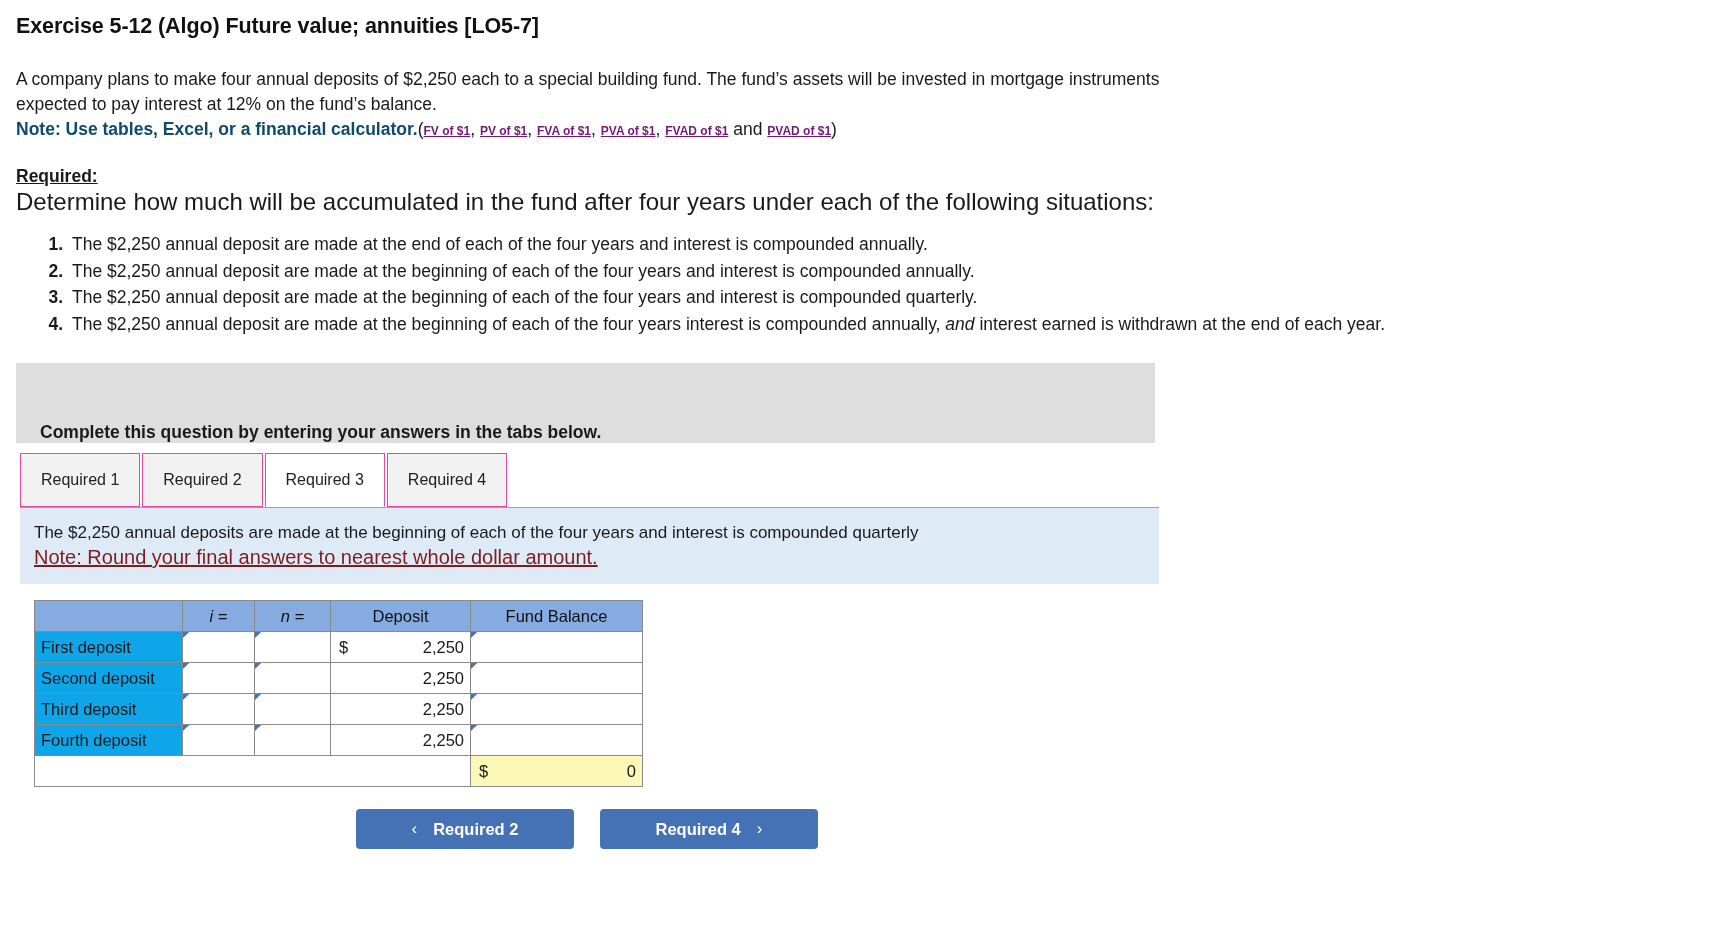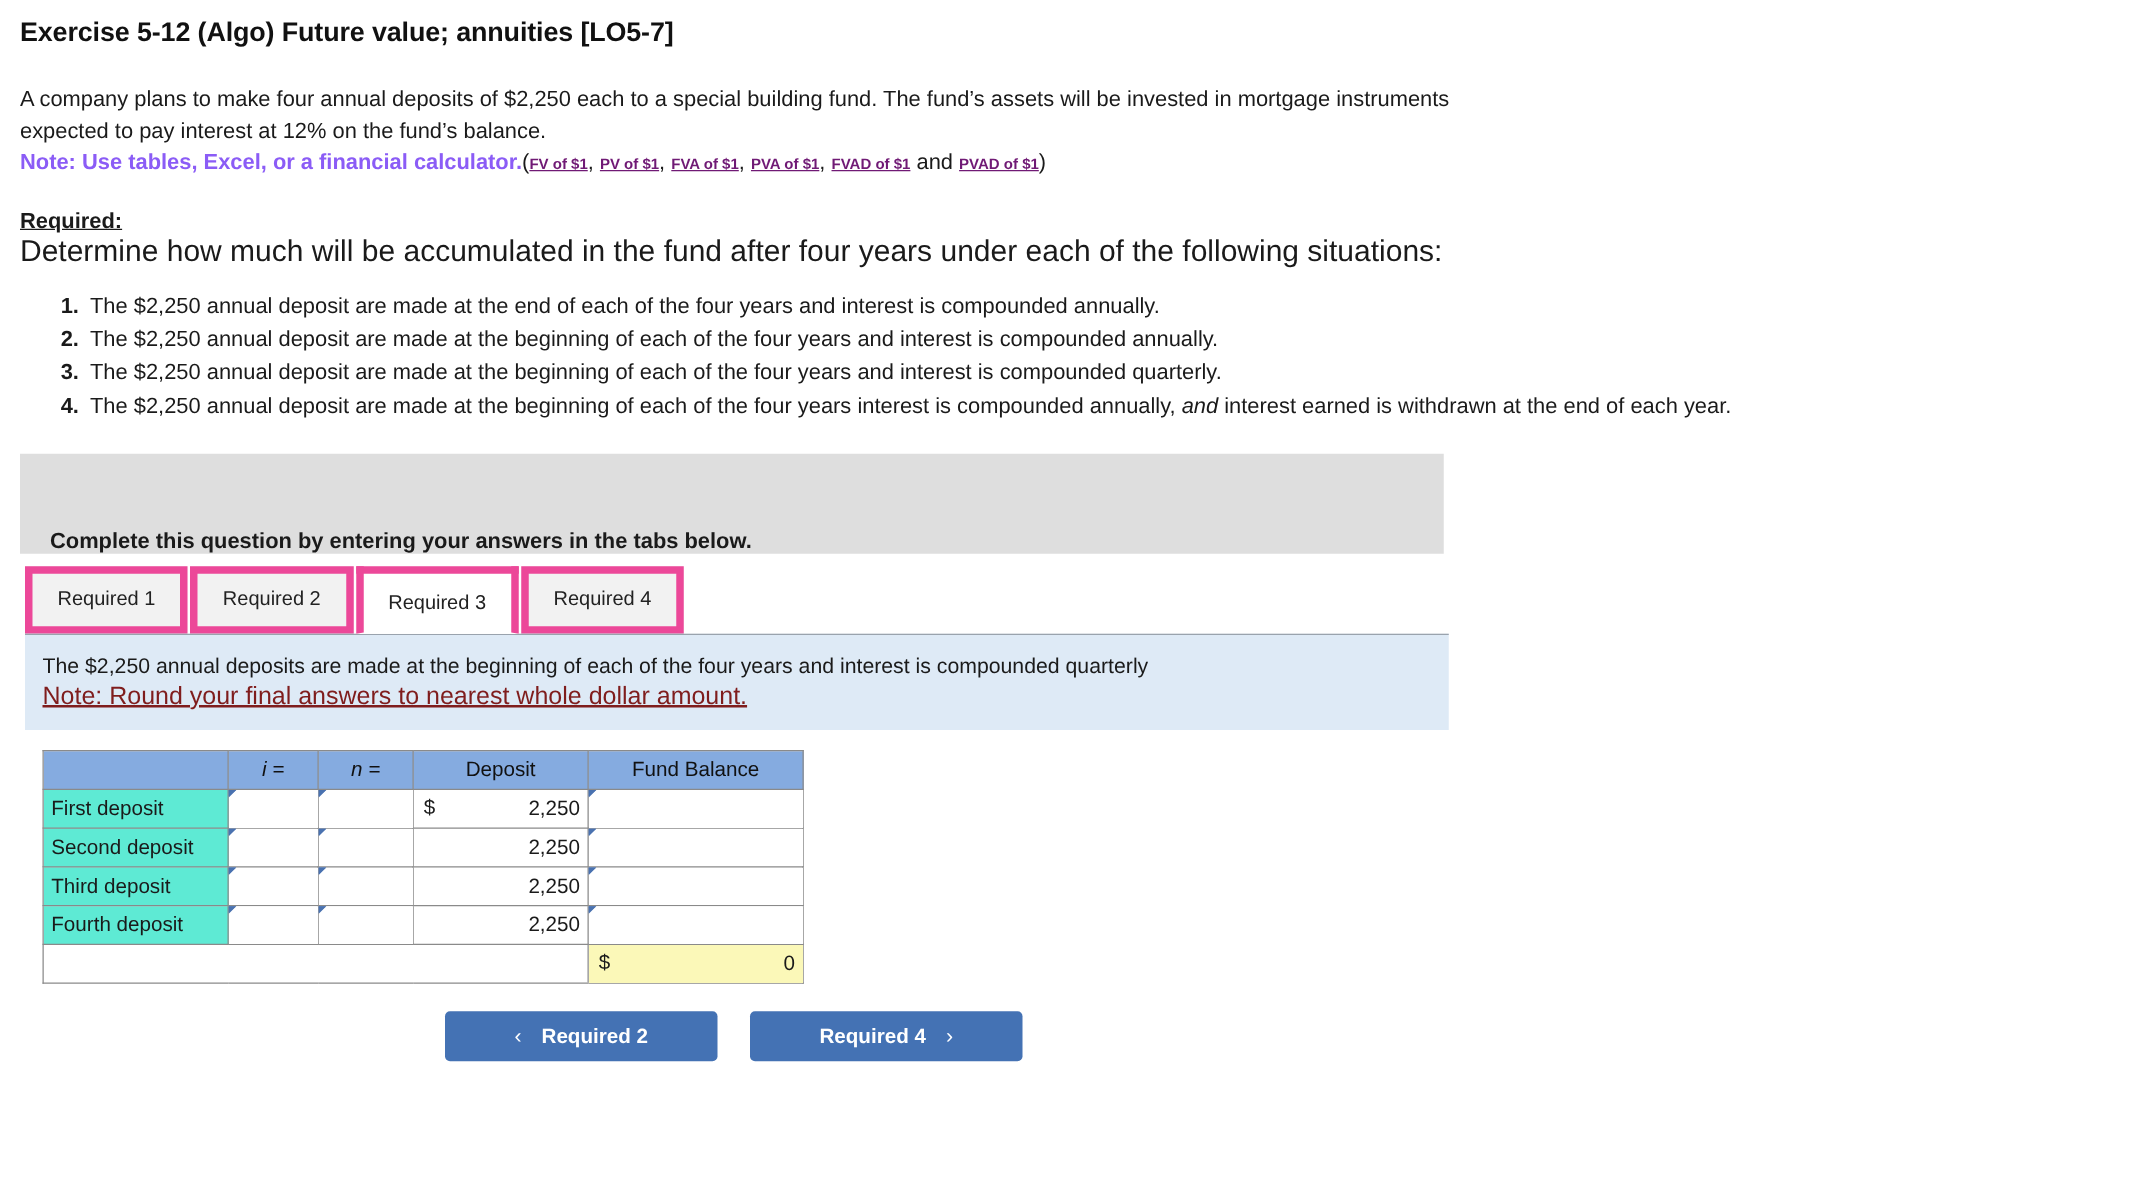--- a/index.html
+++ b/index.html
@@ -33,21 +33,21 @@
   }
 
   
   .stmt {
     font-size: 17.5px;
     line-height: 25px;
     max-width: 1200px;
     margin-bottom: 2px;
   }
   .note-red {
-    color: #8b5cf6;
+    color: #0c4a6e;
     font-weight: bold;
     font-size: 17.5px;
   }
   .paren { color: #1a1a1a; font-size: 17.5px; font-weight: normal; }
   a.tbl-link {
     color: #701a75;
     text-decoration: underline;
     font-weight: bold;
     font-size: 12px;
   }
@@ -103,21 +103,21 @@
     margin-left: 4px;
   }
   .tab {
     height: 54px;
     min-width: 120px;
     padding: 0 20px;
     display: flex;
     align-items: center;
     justify-content: center;
     background: #f2f2f2;
-    border: 6px solid #ec4899;
+    border: 1px solid #ec4899;
     font-size: 16px;
     color: #222222;
     margin-right: 2px;
     cursor: pointer;
   }
   .tab.active {
     background: #ffffff;
     border-bottom: 1px solid #ffffff;
     position: relative;
     z-index: 3;
@@ -171,21 +171,21 @@
     background: #85abe0;
     border: 1px solid #5b82b8;
     font-weight: bold;
     text-align: center;
     height: 33px;
     color: #111111;
   }
   thead th.blank { background: #85abe0; }
   thead th em { font-style: italic; }
 
-  td.rowlabel { text-align: left; background: #5eead4; }
+  td.rowlabel { text-align: left; background: #0ea5e9; }
 
   
   td.inp {
     background: #ffffff;
     border: 2px solid #6b8ec4;
     position: relative;
     padding: 0;
   }
   td.inp .tri {
     position: absolute;

